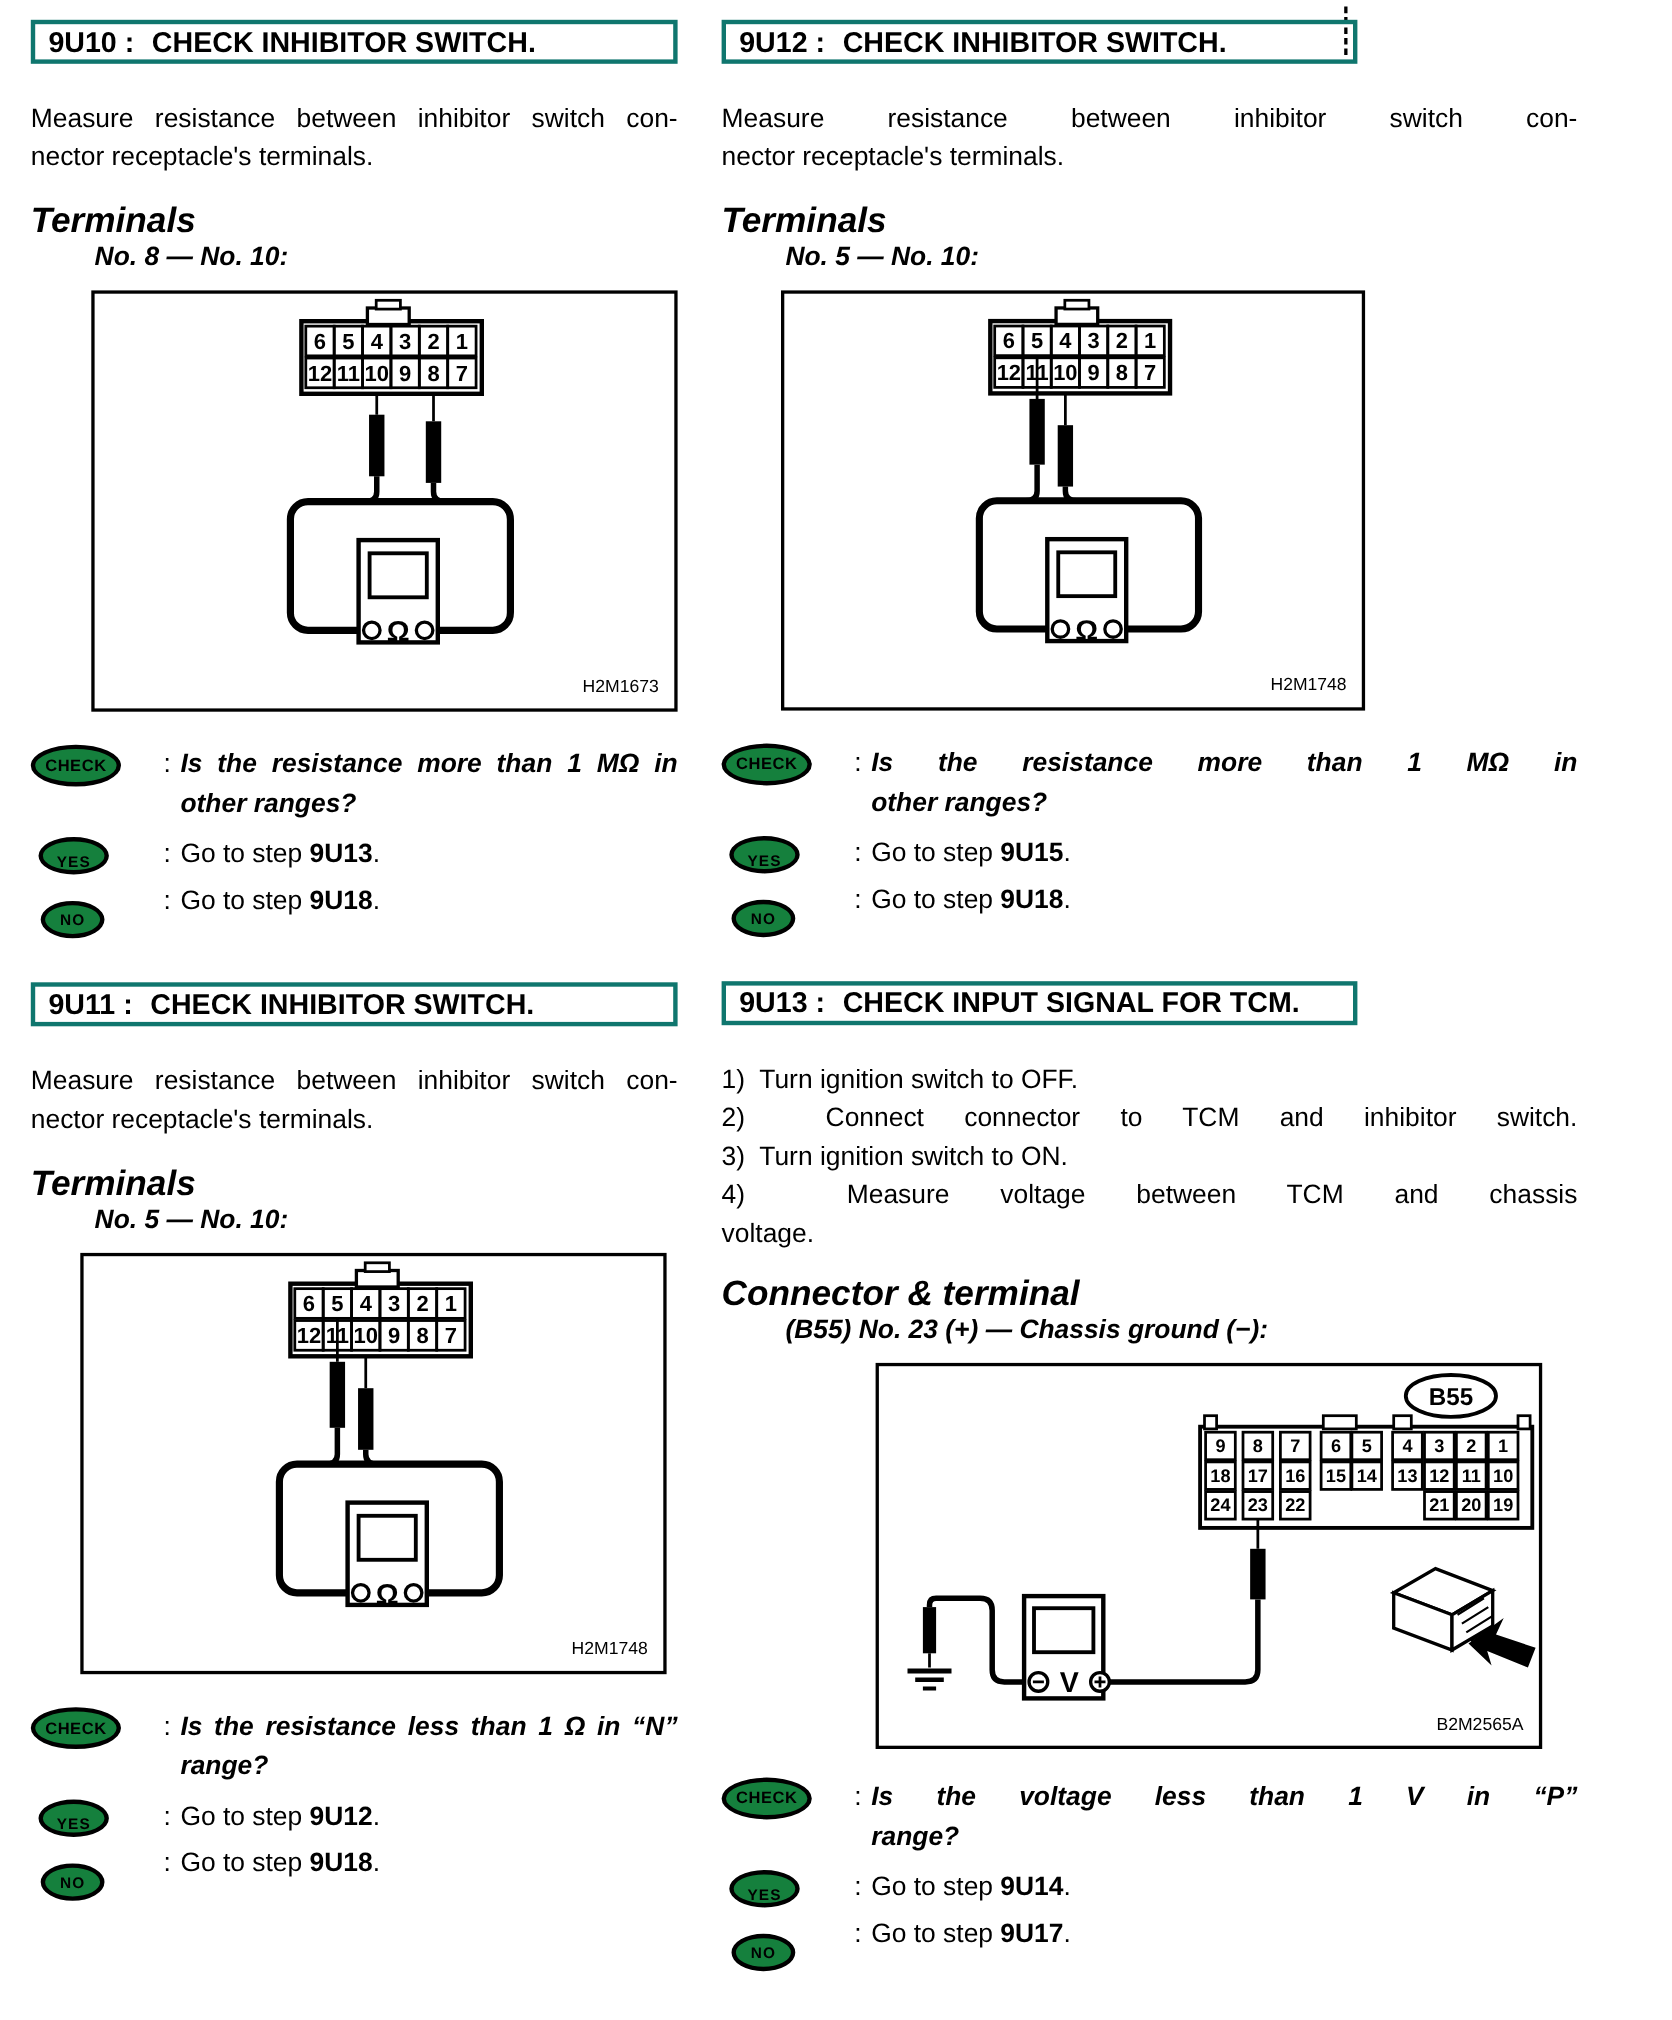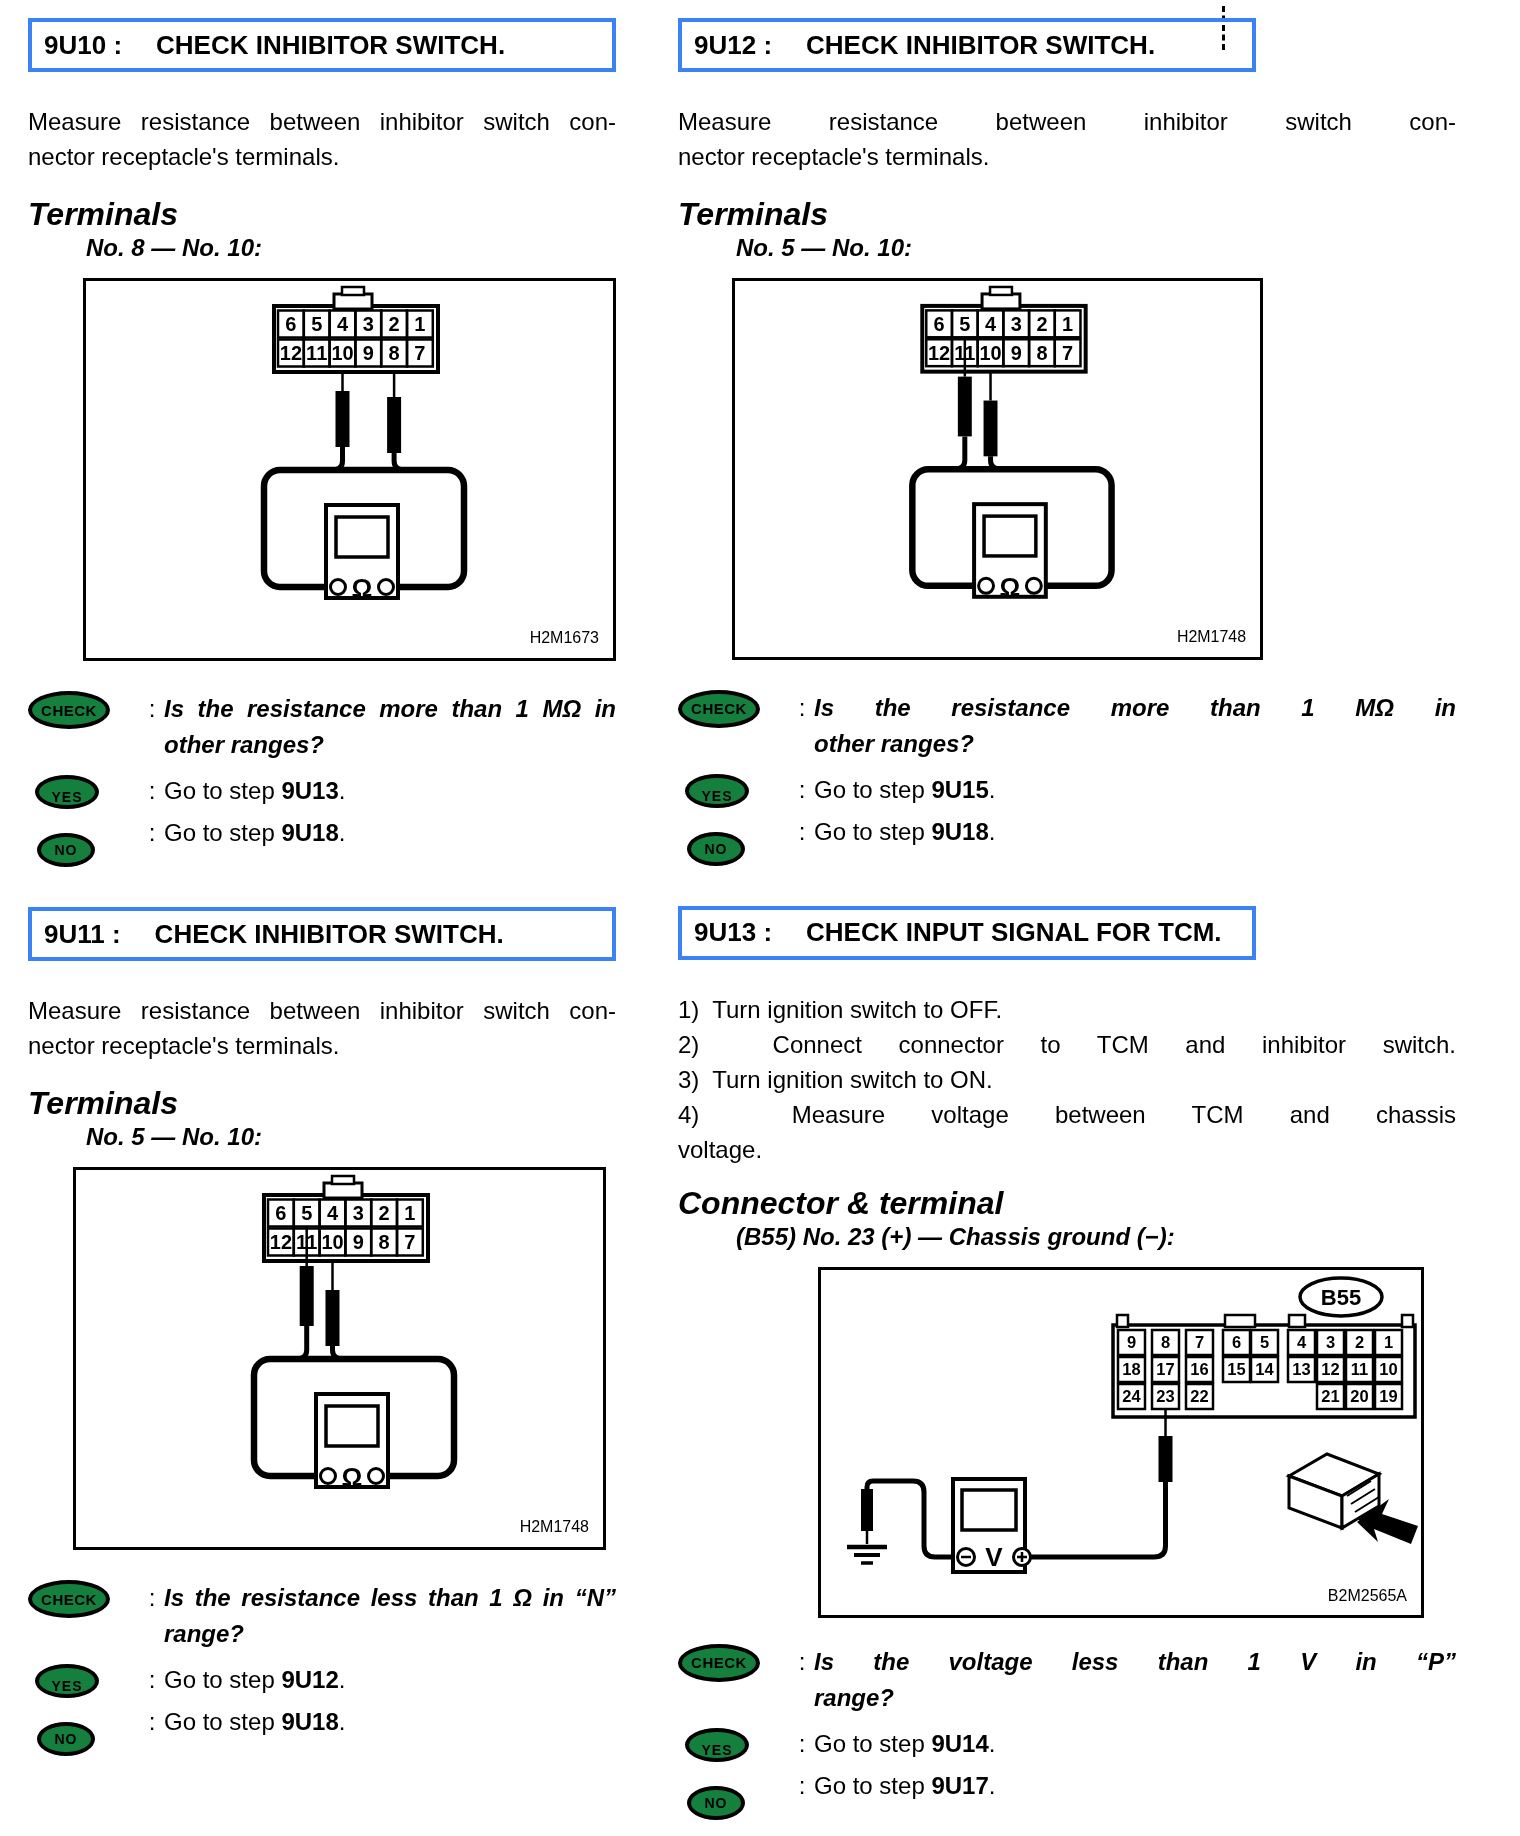--- a/index.html
+++ b/index.html
@@ -4,25 +4,25 @@
 <style>
   html,body { margin:0; padding:0; }
   body {
     width:1520px; height:1836px; position:relative;
     background:#ffffff; color:#000;
     font-family:"Liberation Sans", sans-serif;
     overflow:hidden;
   }
   .col { position:absolute; top:18px; }
   .col-left  { left:28px;  width:588px; }
-  .col-right { left:678px; width:778px; }
+  .col-right { left:656px; width:778px; }
 
   .hdr {
-    border:4px solid #3b82f6; height:54px; box-sizing:border-box;
-    display:flex; align-items:center; gap:34px;
+    border:4px solid #0f766e; height:40px; box-sizing:border-box;
+    display:flex; align-items:center; gap:16px;
     padding:0 10px 0 12px; font-weight:bold; font-size:26px;
     margin-bottom:32px; white-space:nowrap;
   }
   .col-right .hdr { width:578px; }
 
   .para { font-size:24px; line-height:35px; margin-bottom:24px; }
   .jline { text-align:justify; text-align-last:justify; }
 
   .tlabel { font-weight:bold; font-style:italic; font-size:32px; line-height:33px; }
   .tvalue { font-weight:bold; font-style:italic; font-size:24px; line-height:33px;

